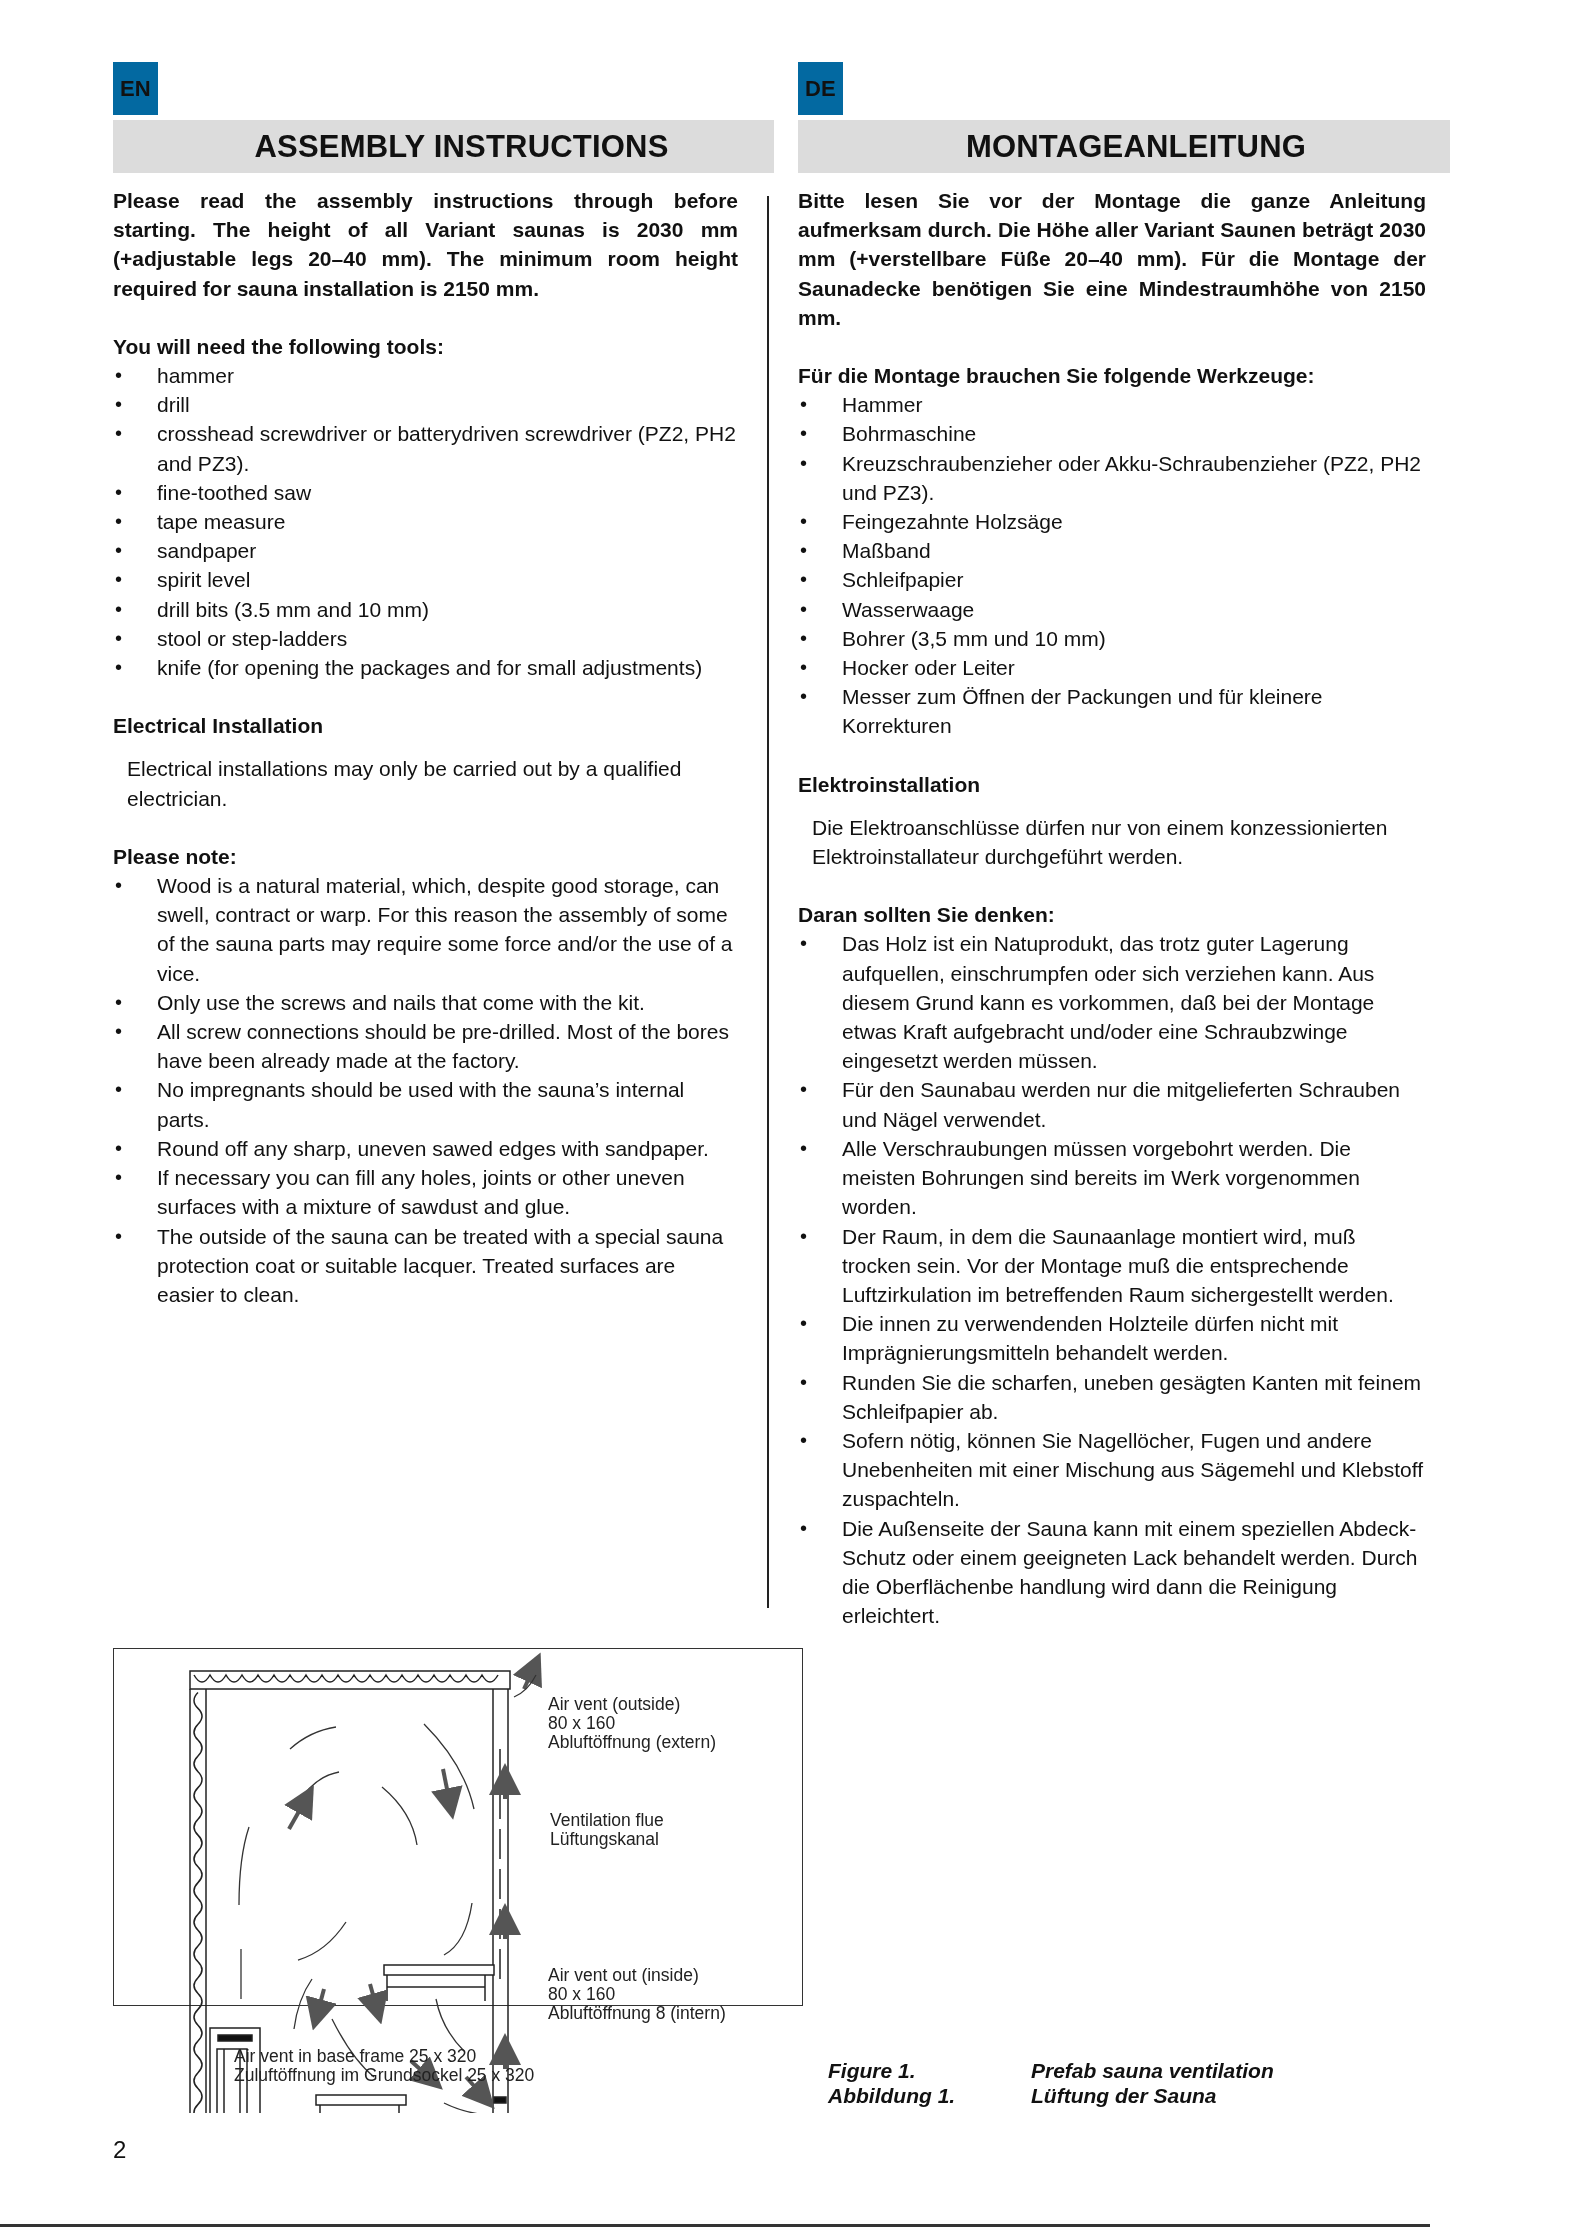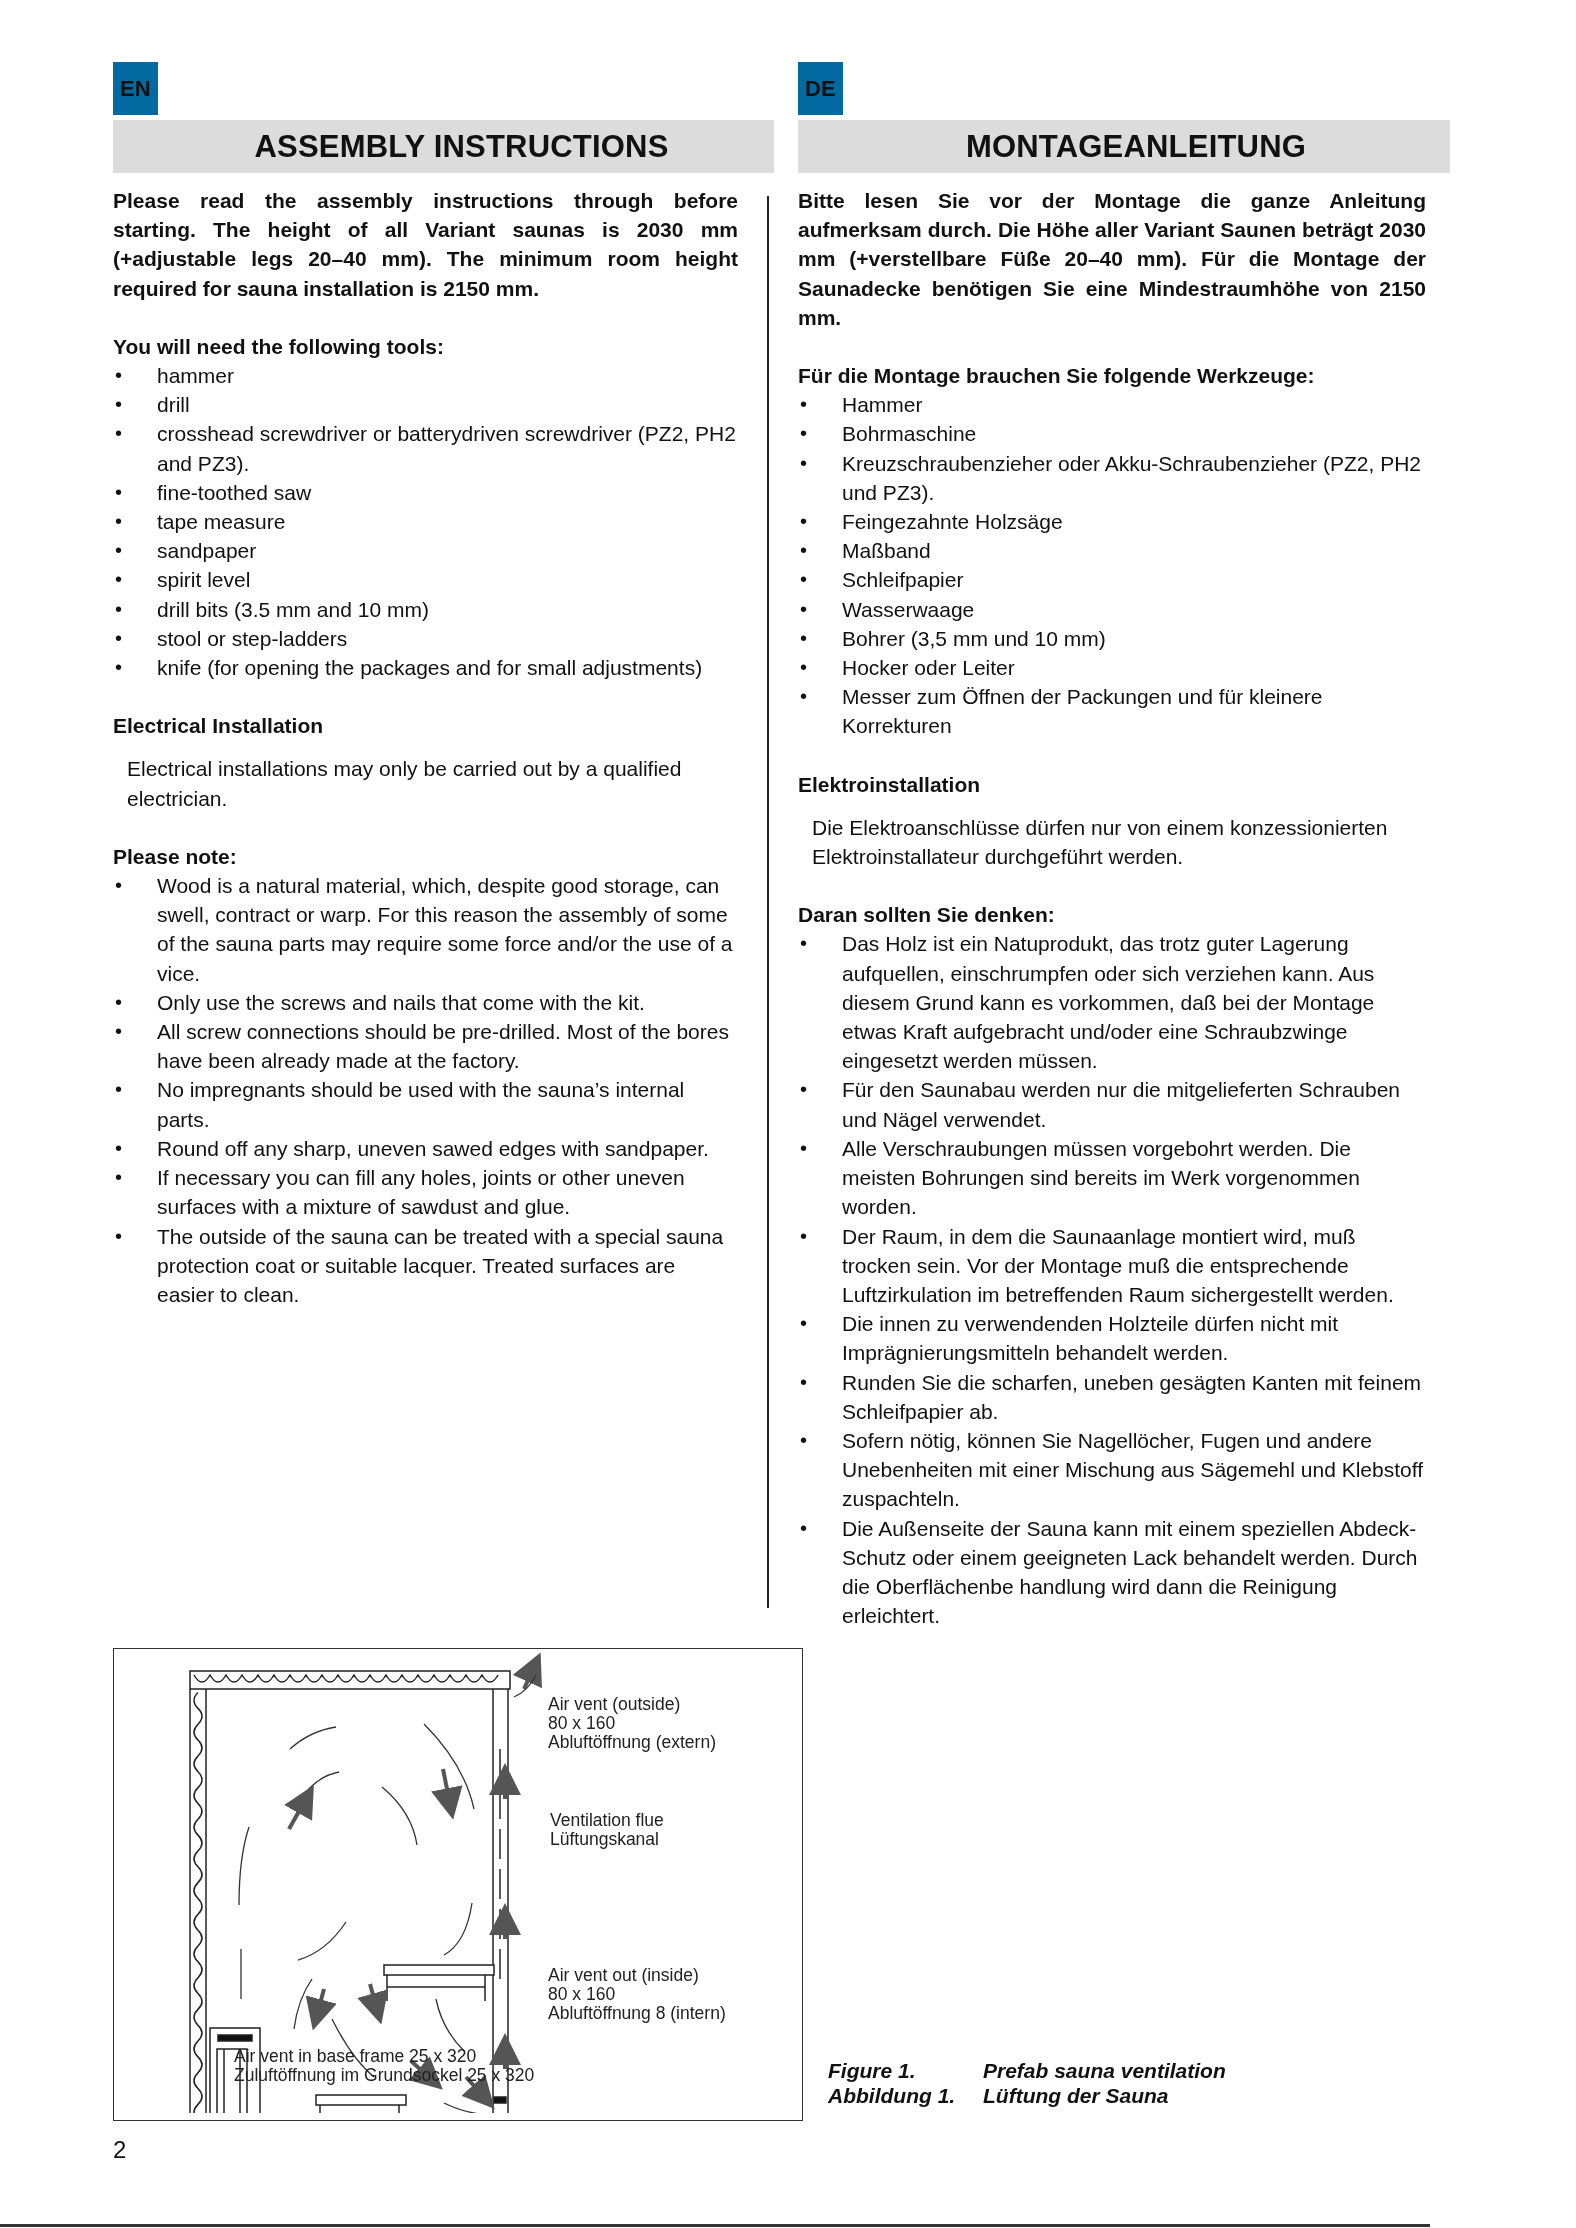--- a/index.html
+++ b/index.html
@@ -13,27 +13,27 @@
   .col { position: absolute; top: 186px; font-size: 21px; line-height: 29.2px; }
   .col.en { left: 113px; width: 625px; }
   .col.de { left: 798px; width: 628px; }
   .intro { font-weight: bold; text-align: justify; margin: 0; }
   .head { font-weight: bold; margin: 29px 0 0 0; }
   .text { margin: 14px; }
   ul.bul { list-style: none; margin: 0; padding: 0; }
   ul.bul li { position: relative; padding-left: 44px; }
   ul.bul li::before { content: "\2022"; position: absolute; left: 2px; top: 0; font-size: 20px; }
   .divider { position: absolute; left: 767px; top: 196px; width: 2px; height: 1412px; background: #222; }
-  .figure-box { position: absolute; left: 113px; top: 1648px; width: 690px; height: 473px;
+  .figure-box { position: absolute; left: 113px; top: 1648px; width: 690px; height: 358px;
                 border: 1.5px solid #333; box-sizing: border-box; }
   .figure-box svg { position: absolute; left: 0; top: 0; }
   .fig-label { position: absolute; font-size: 17.5px; line-height: 19px; color: #222; }
   .caption { position: absolute; left: 828px; top: 2058px; font-weight: bold; font-style: italic;
              font-size: 21px; line-height: 25px; }
-  .caption .row { display: flex; }
+  .caption .row { display: flex; gap: 48px; }
   .caption .k { width: 155px; }
   .page-num { position: absolute; left: 113px; top: 2136px; font-size: 24px; }
   .bottom-rule { position: absolute; left: 0; top: 2224px; width: 1430px; height: 3px; background: #333; }
 </style>
 </head>
 <body>
 
 <div class="lang-tag" style="left:113px;">EN</div>
 <div class="lang-tag" style="left:798px;">DE</div>
 

